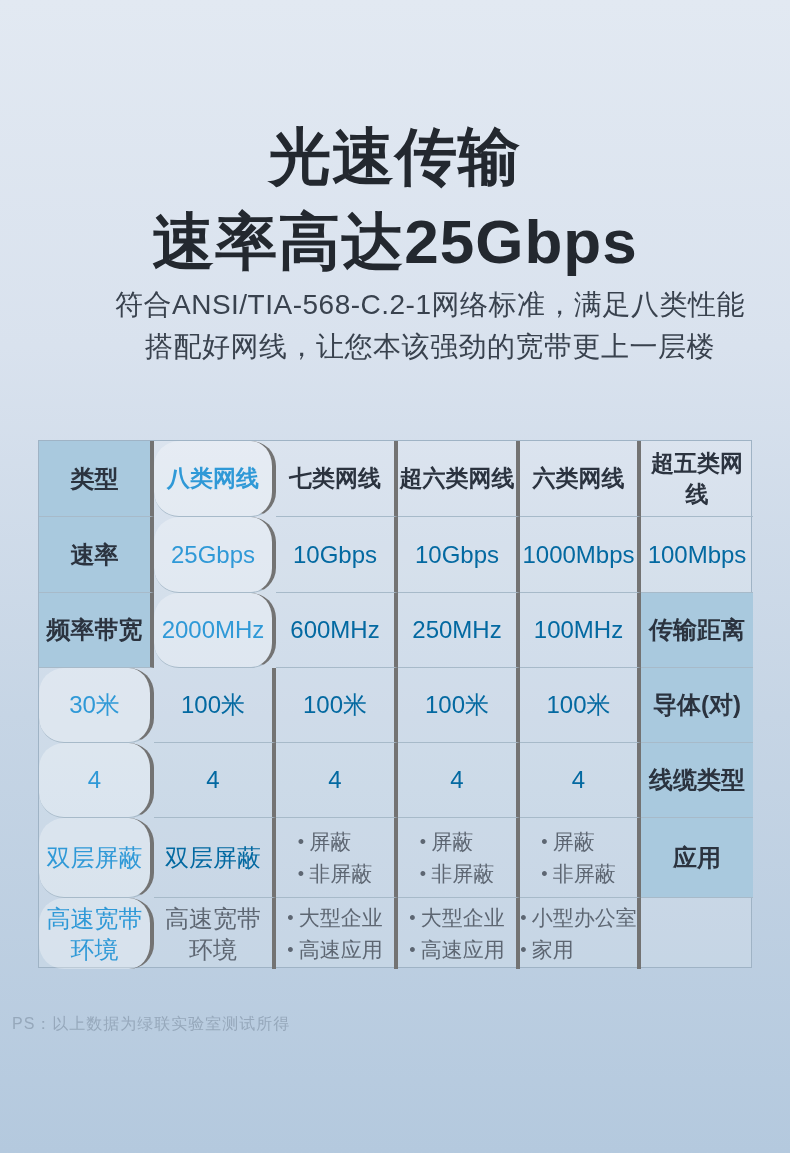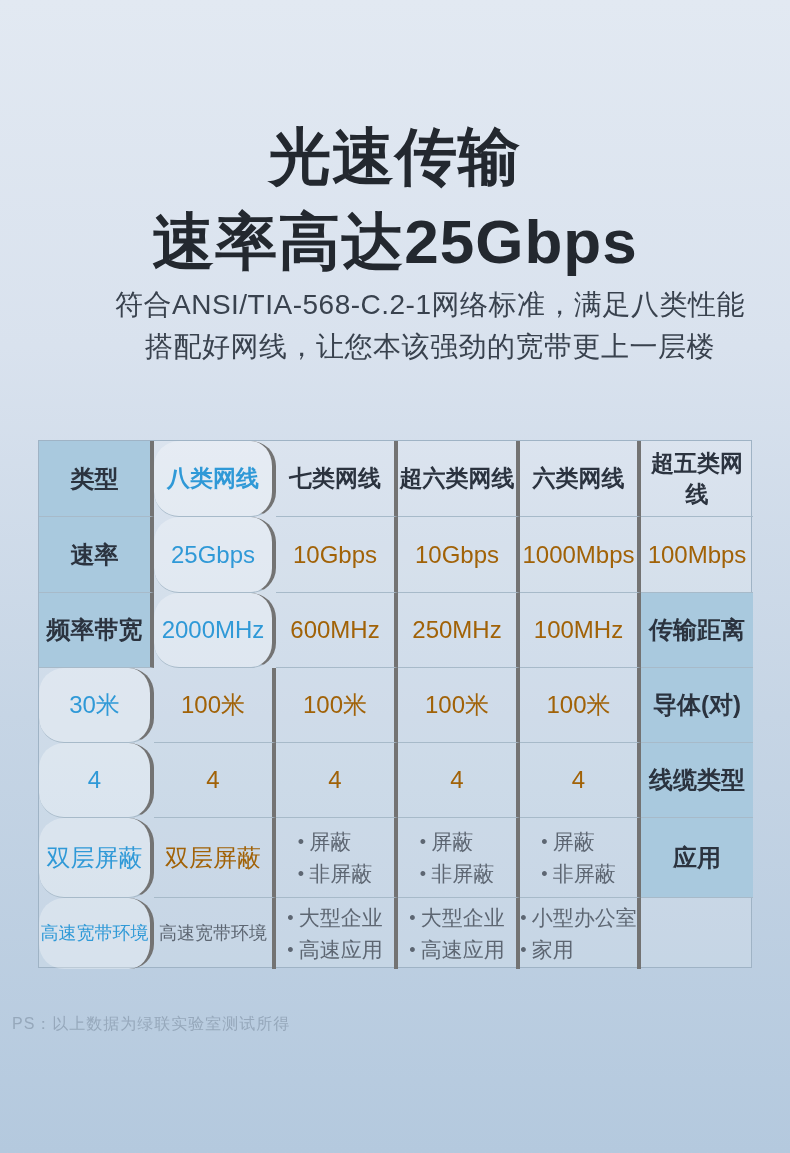--- a/index.html
+++ b/index.html
@@ -39,24 +39,24 @@
     border-bottom:1px solid #a7bac9;
     display:flex; align-items:center; justify-content:center;
     text-align:center; overflow:hidden;
   }
   .table-wrap > .cell:nth-child(6n) { border-right:none; }
   .table-wrap > .cell:nth-child(n+37) { border-bottom:none; }
 
   .label-cell { background:#a9c9de; color:#2b333f; font-weight:700; font-size:24px; }
   .head-cell  { color:#2b333f; font-weight:700; font-size:23px; }
   .cat8-col   { background:rgba(255,255,255,0.30);border-radius:25px; }
-  .val        { color:#a16207; font-size:24px; font-weight:400; }
+  .val        { color:#0369a1; font-size:24px; font-weight:400; }
   .blue       { color:#2f99d7; }
 
-  .stack { display:flex; flex-direction:row; line-height:31px; font-size:18px; }
+  .stack { display:flex; flex-direction:column; line-height:31px; font-size:24px; }
 
   .bullets { display:flex; flex-direction:column; align-items:flex-start; gap:6px; }
   .bullet-line { display:flex; align-items:center; font-size:21px; color:#5d6672; line-height:26px; white-space:nowrap; }
   .dot { font-size:18px; margin-right:5px; color:#5d6672; }
 
   
   .footer-note {
     position:absolute; top:1014px; left:12px; width:100%;
     text-align:left; font-size:16px; letter-spacing:1px;
     color:#96a8bb;

